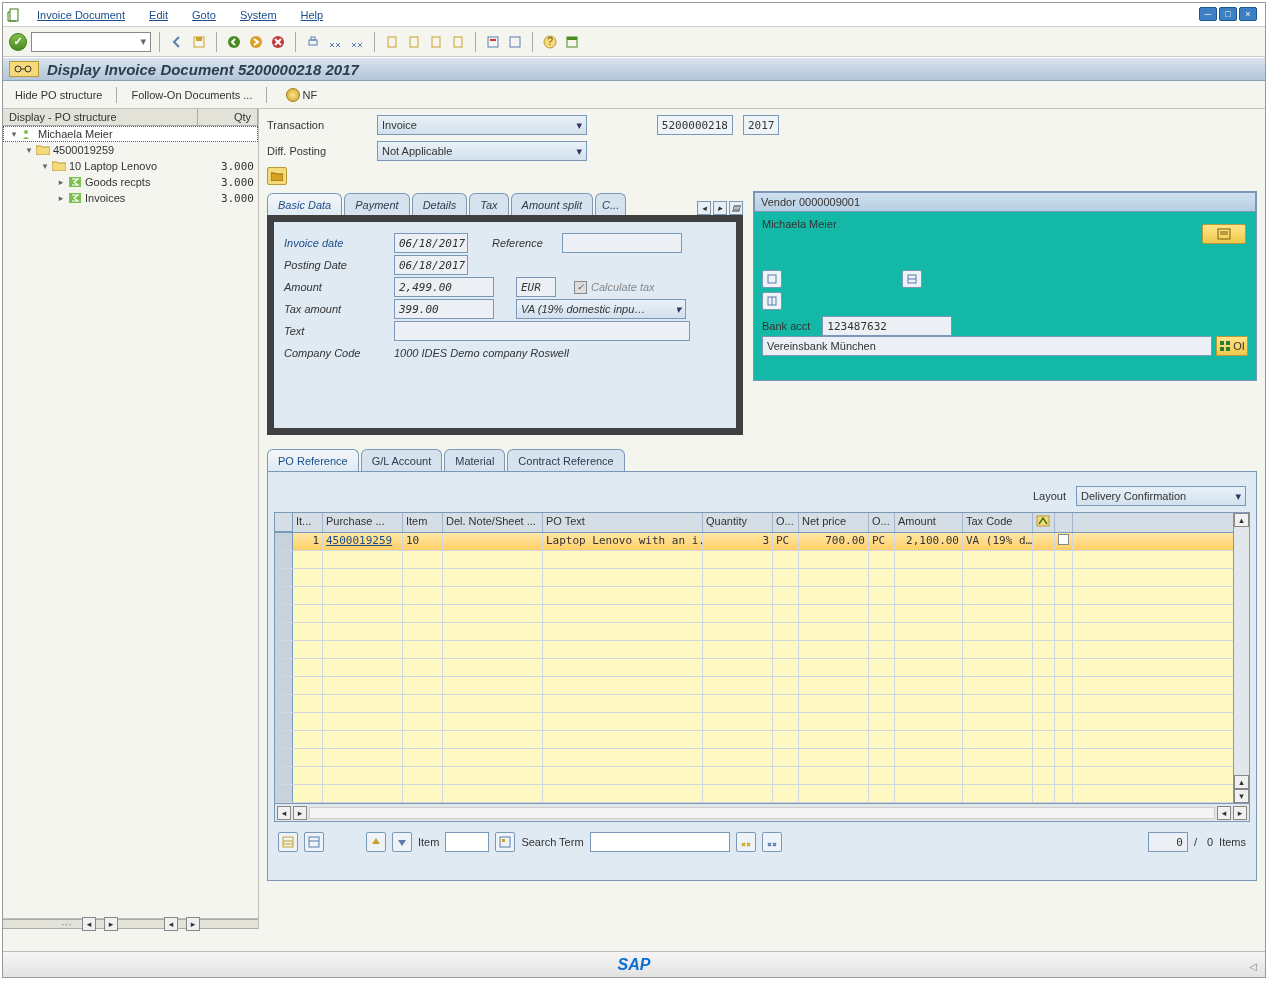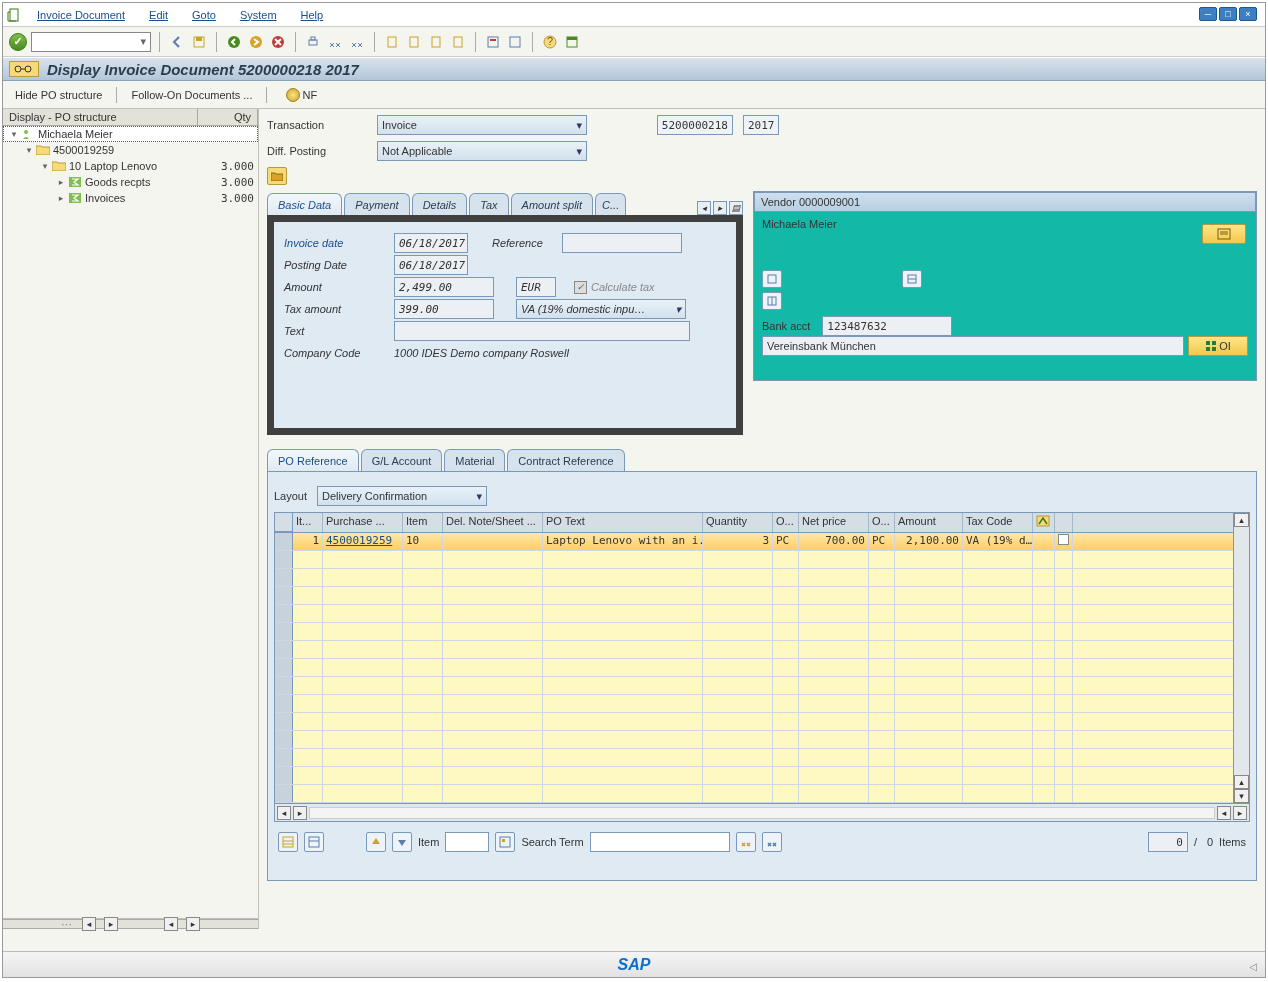--- a/index.html
+++ b/index.html
@@ -96,26 +96,26 @@
 .chk-dis { width: 13px; height: 13px; border: 1px solid #888; background: #ddd; display: inline-flex; align-items: center; justify-content: center; margin-right: 4px; font-size: 9px; color: #555; }
 
 
 .vendor-card { border: 1px solid #7a99b8; background: #14b8a6; padding: 6px 8px; height: 190px; position: relative; }
 .vendor-header { background: linear-gradient(#cfe0ef,#b6cee2); border: 1px solid #7a99b8; margin: -6px -8px 6px -8px; padding: 3px 6px; }
 .yellow-btn { position: absolute; top: 32px; right: 10px; width: 44px; height: 20px; background: linear-gradient(#ffe58a,#f1c94a); border: 1px solid #b89a3a; border-radius: 2px; display:flex; align-items:center; justify-content:center; }
 .icon-box { width: 20px; height: 18px; border: 1px solid #7a99b8; background: #eef3f7; border-radius: 2px; display:inline-flex; align-items:center; justify-content:center; }
 .bank-row { display:flex; align-items:center; gap:12px; margin-top: 6px; }
 .bank-name-row { display:flex; align-items:center; }
 .bank-name { flex:1; height: 20px; border: 1px solid #7a99b8; background: #eceff4; padding: 0 4px; display:flex; align-items:center; }
-.oi-btn { width: 60px; height: 20px; background: linear-gradient(#ffe58a,#f1c94a); border: 1px solid #b89a3a; display:flex; align-items:center; justify-content:center; gap:2px; margin-left:4px; }
+.oi-btn { width: 32px; height: 20px; background: linear-gradient(#ffe58a,#f1c94a); border: 1px solid #b89a3a; display:flex; align-items:center; justify-content:center; gap:2px; margin-left:4px; }
 
 
 .lower-tabs { margin-top: 12px; }
 .grid-panel { border: 1px solid #7a99b8; background: #dfeaf3; padding: 6px; height: 410px; }
-.layout-row { display: flex; align-items: center; justify-content: flex-start; gap: 10px; margin: 8px 4px 6px 0; }
+.layout-row { display: flex; align-items: center; justify-content: flex-end; gap: 10px; margin: 8px 4px 6px 0; }
 
 .grid { border: 1px solid #7a99b8; background: #fef9c3; height: 310px; position: relative; display:flex; flex-direction:column; }
 .grid-head { display: flex; background: #d5dde5; border-bottom: 1px solid #7a99b8; height: 20px; }
 .gh { border-right: 1px solid #a5b7c8; padding: 2px 3px; white-space: nowrap; overflow: hidden; }
 .grid-body { flex: 1; overflow: hidden; position: relative; }
 .grid-row { display: flex; height: 18px; border-bottom: 1px solid #cfd8e1; }
 .grid-row.data { background: linear-gradient(#ffe7a8,#ffcf65); }
 .gc { border-right: 1px solid #cfd8e1; padding: 1px 3px; white-space: nowrap; overflow: hidden; font-family: monospace; font-size: 11px; }
 .gc-po { color: #1a4d8c; text-decoration: underline; }
 .row-stub { width: 18px; background: #c8d2dc; border-right: 1px solid #7a99b8; }

